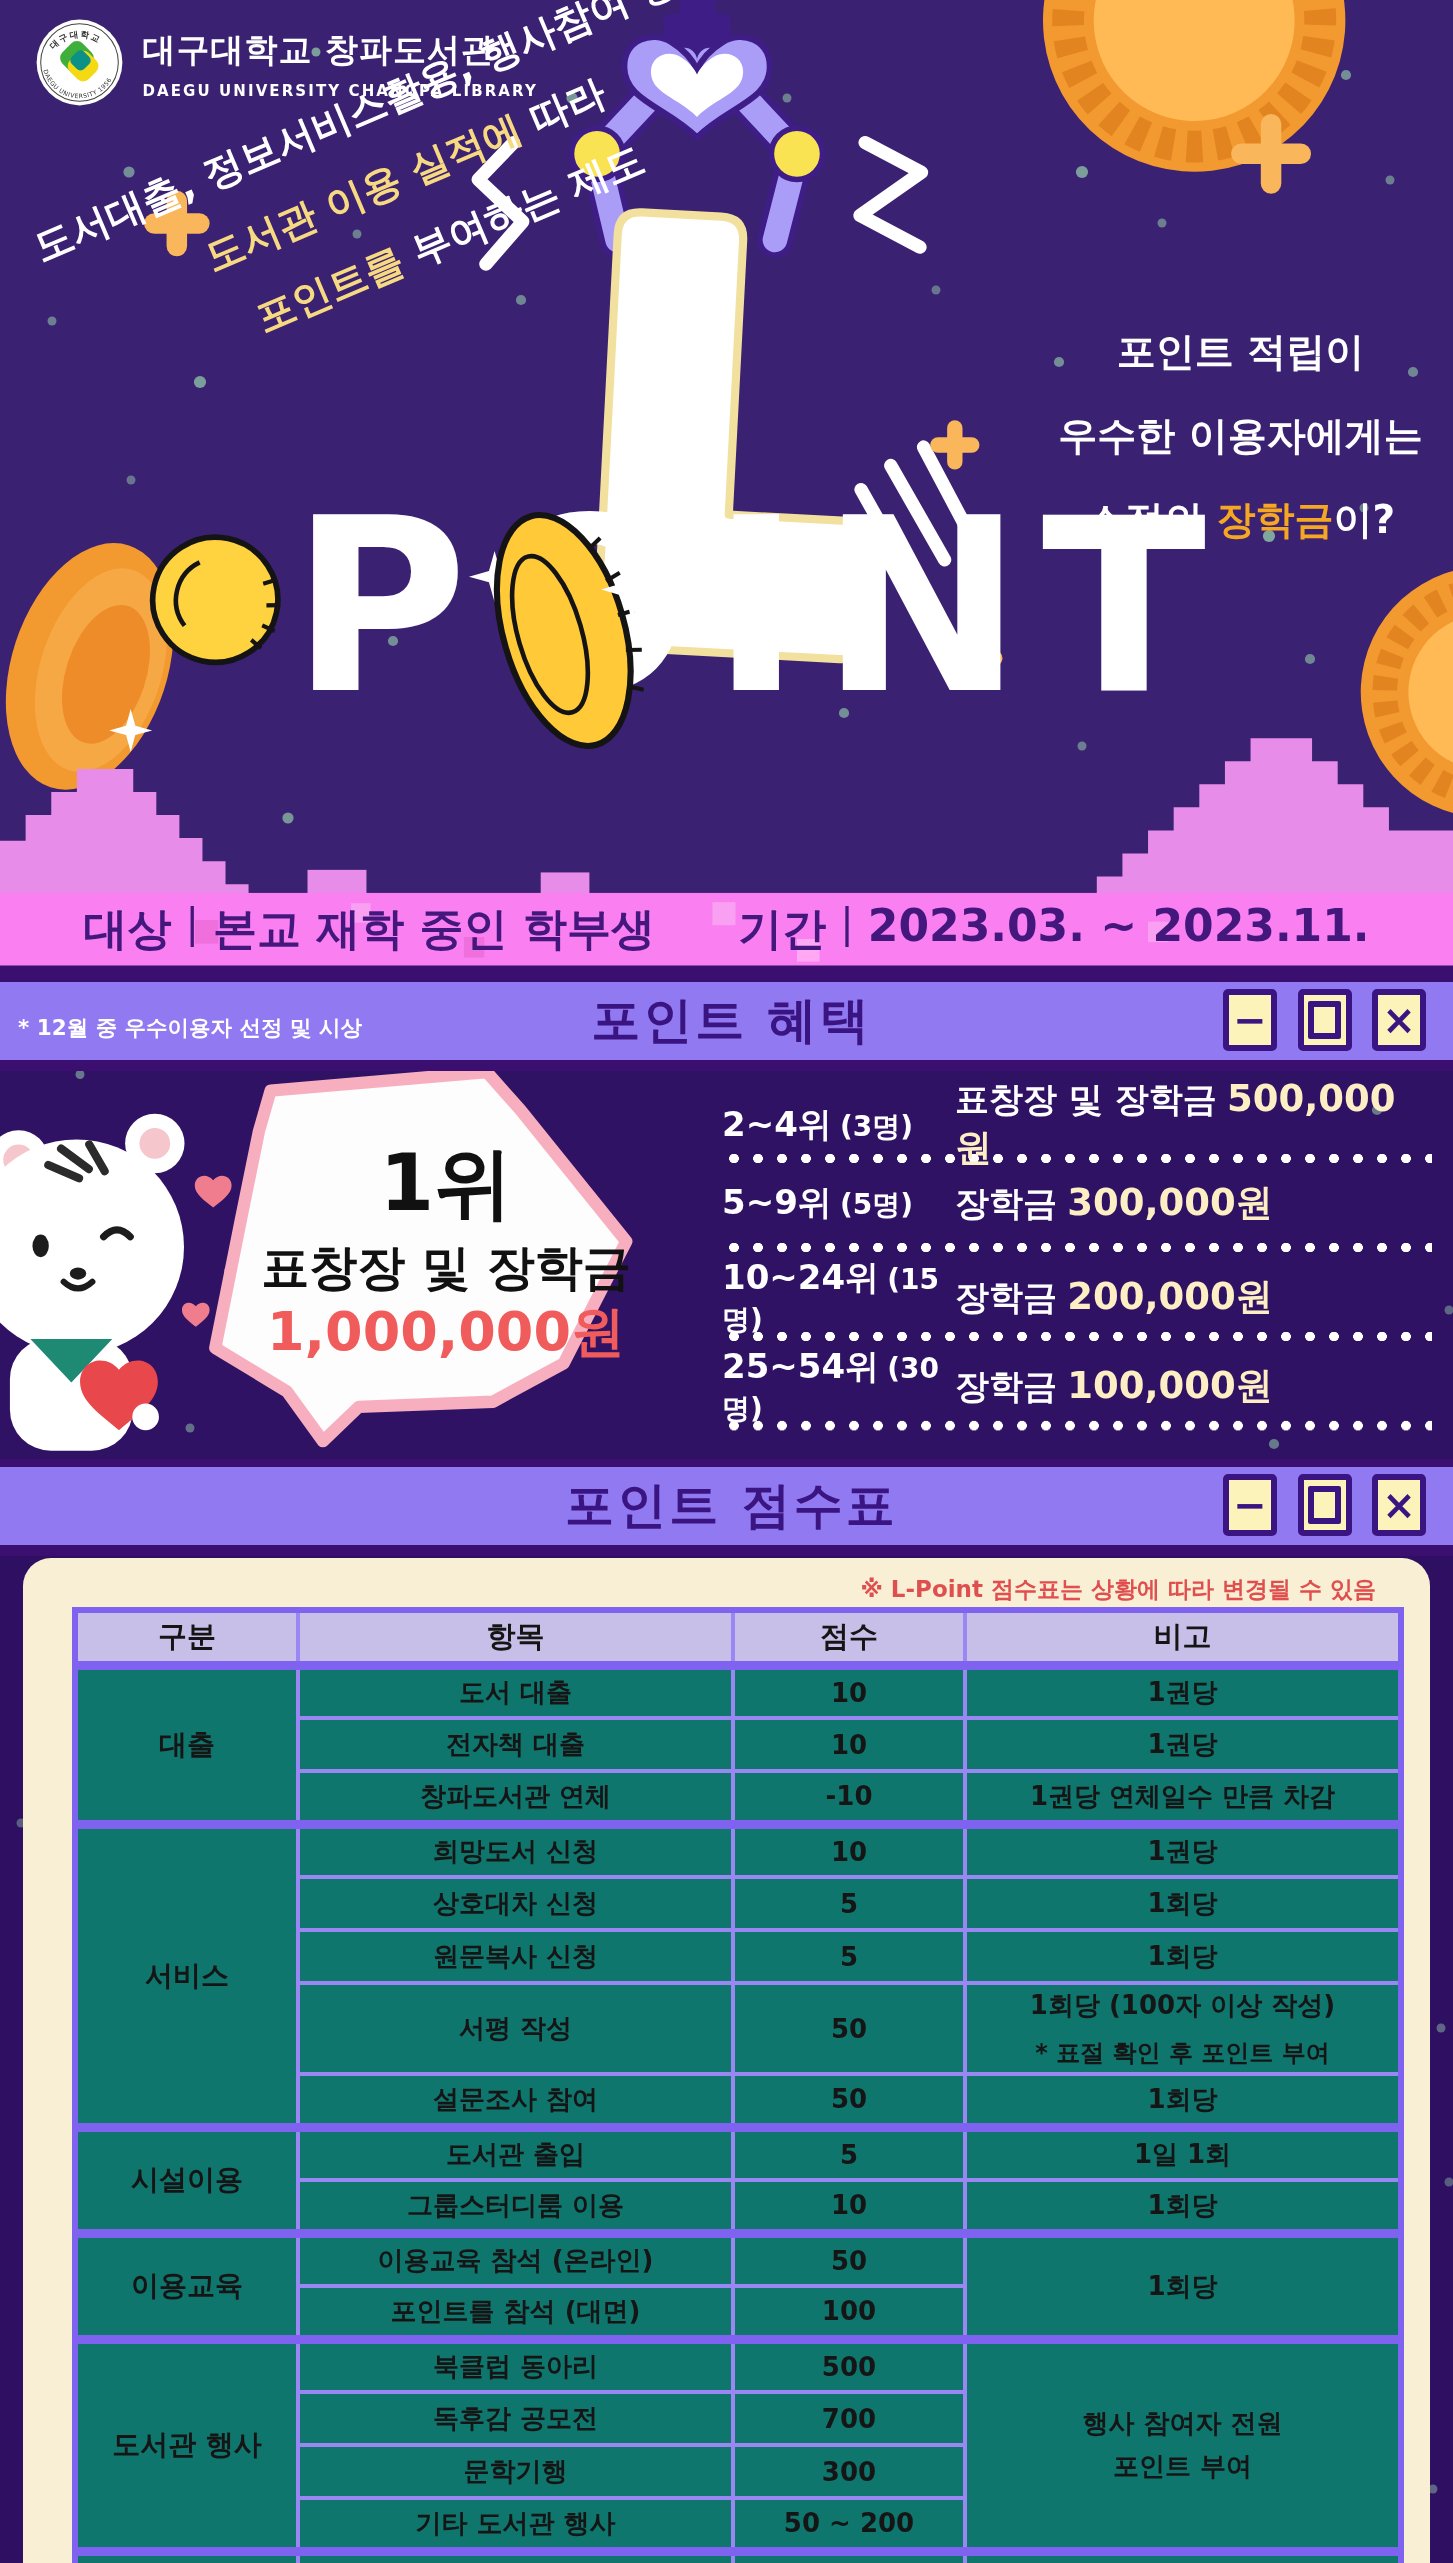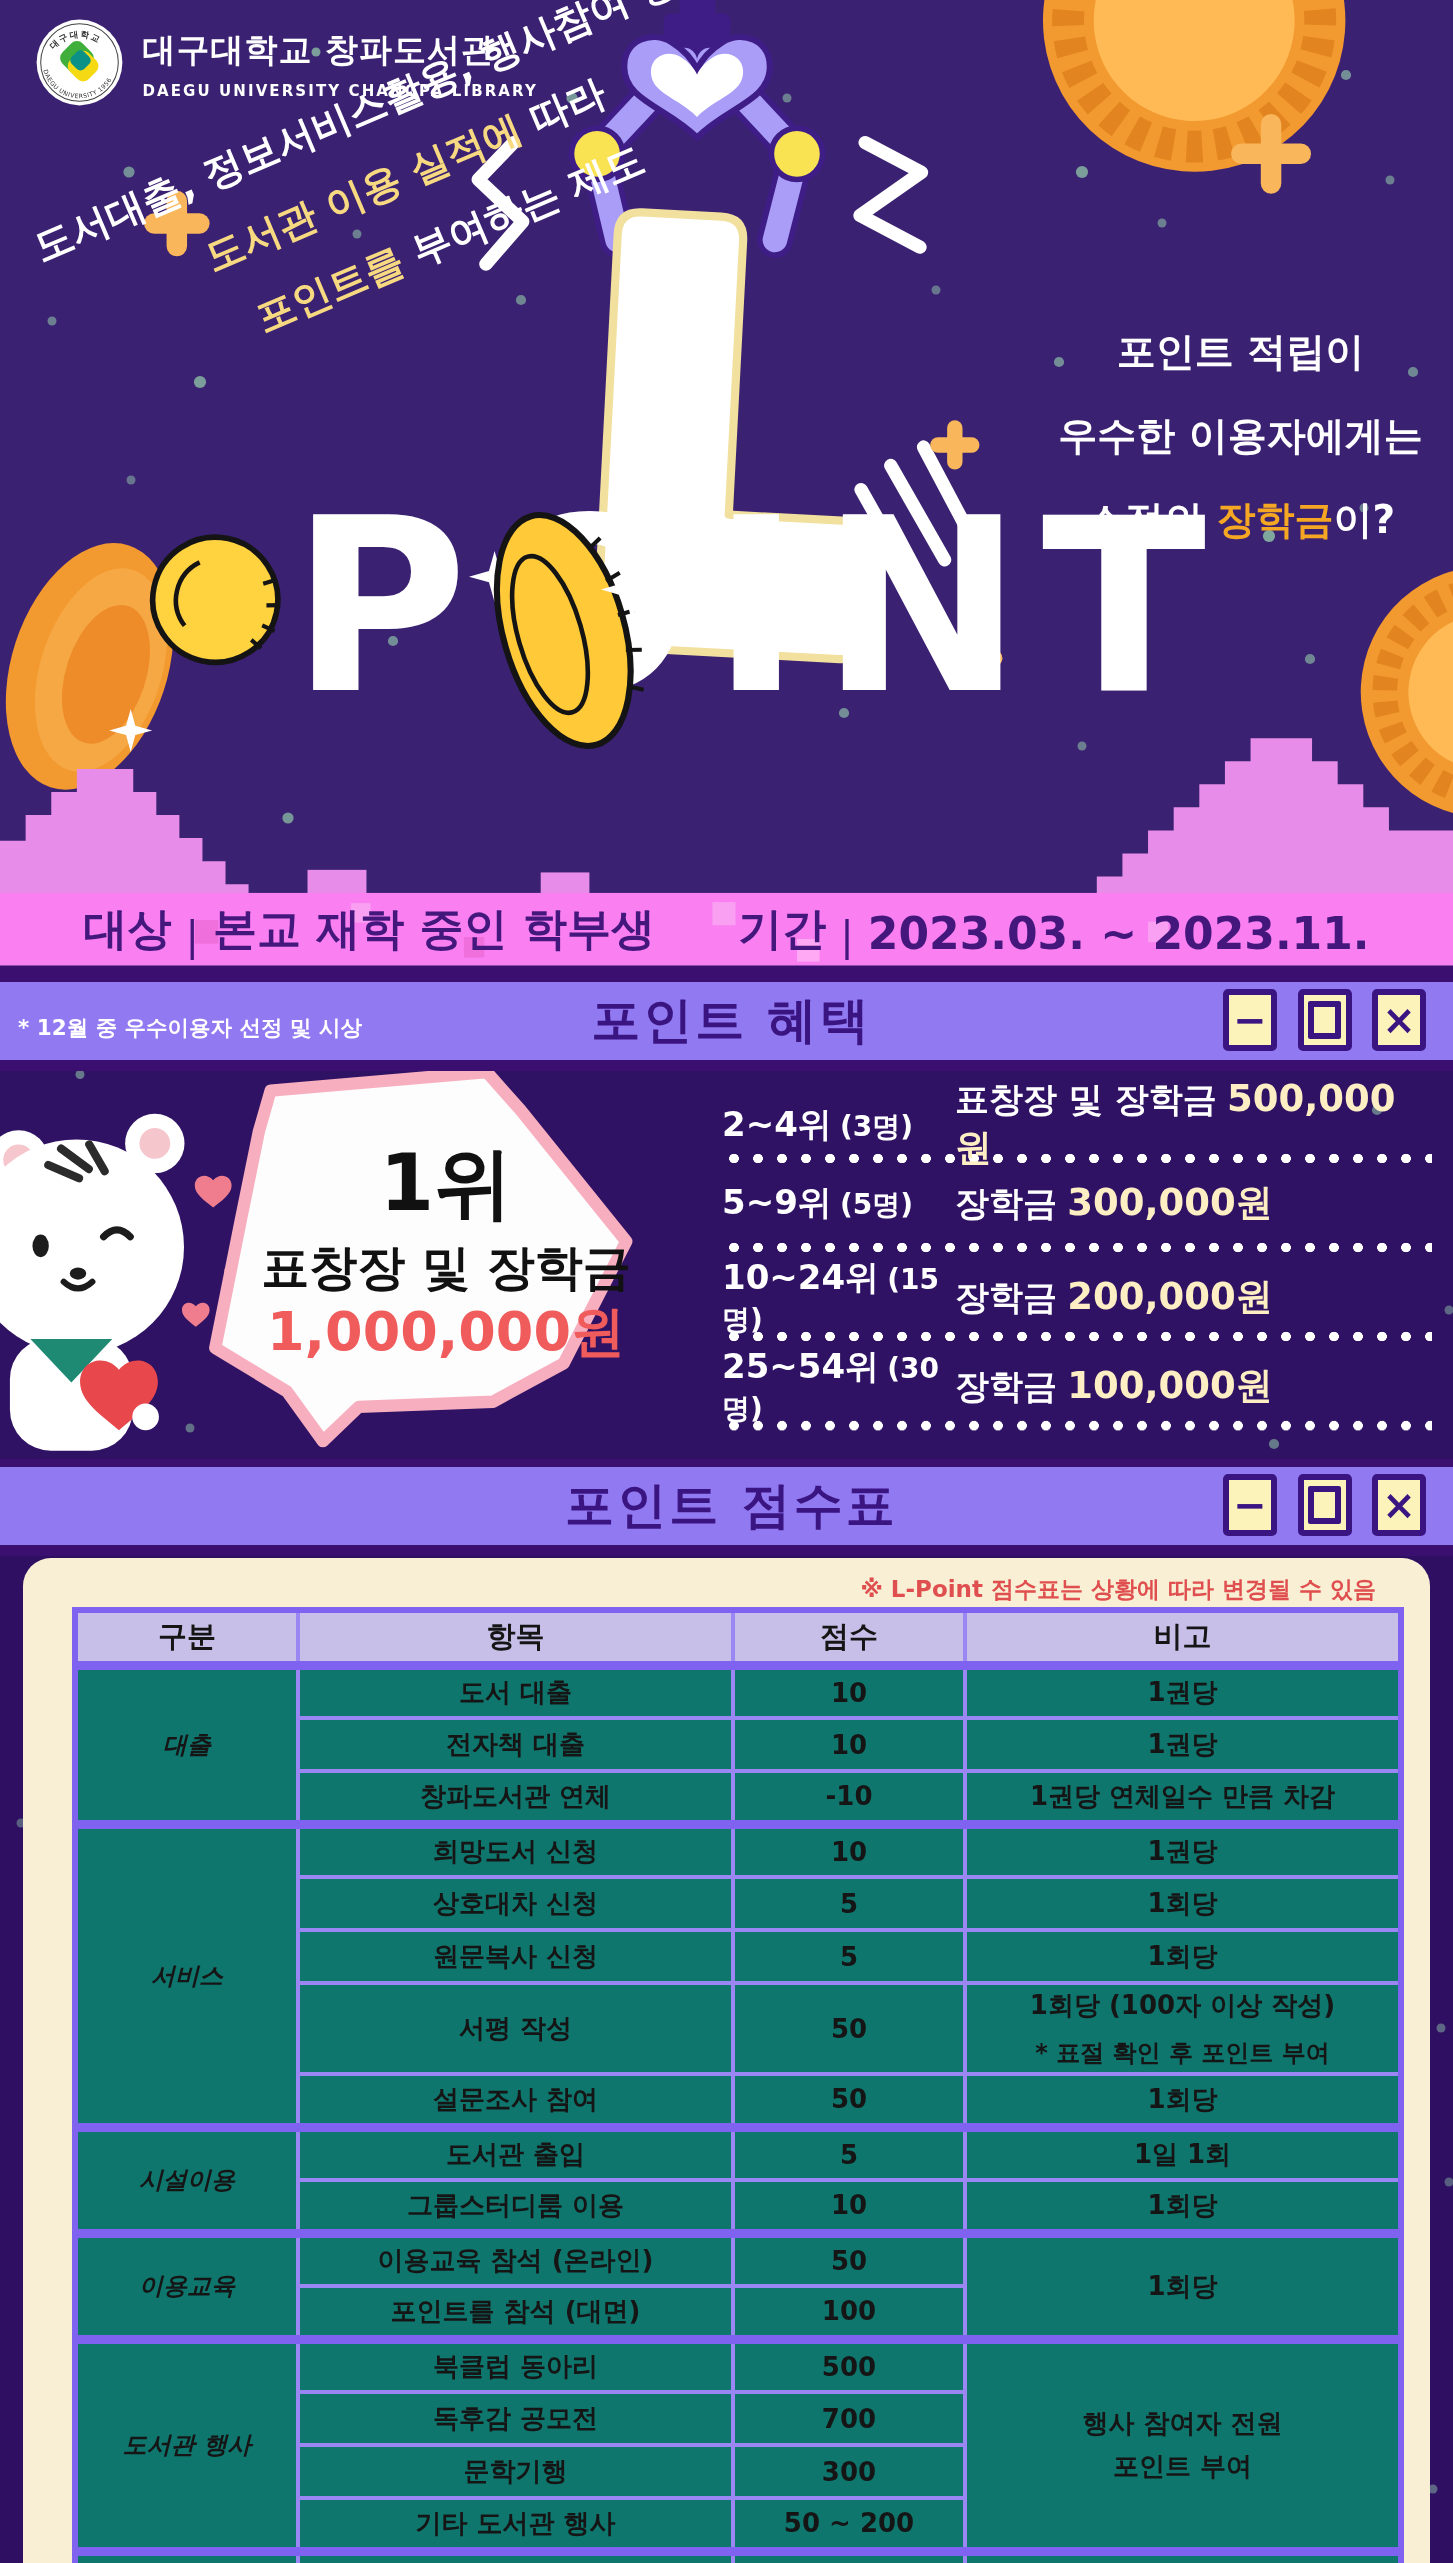--- a/index.html
+++ b/index.html
@@ -27,21 +27,21 @@
   .yel{color:#f7d981;}
   #slogan-right{position:absolute;left:1002px;top:332px;width:477px;z-index:4;text-align:center;color:#fff;font-weight:700;font-size:39px;line-height:1.0;}
   #slogan-right .ln{margin-bottom:45px;white-space:nowrap;}
   .orange{color:#f5a623;}
 
   
   #word-point{position:absolute;left:291px;top:486px;z-index:2;font-size:241px;font-weight:800;color:#ffffff;letter-spacing:19.5px;line-height:1;white-space:nowrap;}
 
   
   #info-bar-text{position:absolute;left:0;top:893px;width:1453px;height:73px;z-index:4;display:flex;align-items:center;justify-content:space-evenly;color:#43177c;font-weight:700;font-size:44px;}
-  #info-bar-text .grp{display:flex;align-items:flex-end;gap:14px;white-space:nowrap;}
+  #info-bar-text .grp{display:flex;align-items:flex-start;gap:14px;white-space:nowrap;}
   #info-bar-text .bar{font-weight:400;font-size:40px;}
 
   
   .band{position:absolute;left:0;width:1453px;height:78px;background:#9179f2;border-top:8.2px solid #3a0f70;border-bottom:11.3px solid #3a0f70;z-index:5;}
   .band .title{position:absolute;left:0;right:0;top:50%;transform:translateY(-50%);text-align:center;font-size:49px;font-weight:700;letter-spacing:3.1px;color:#3a1480;margin-left:10px;}
   .band .subnote{position:absolute;left:18px;bottom:18px;font-size:21.5px;font-weight:700;color:#ffffff;}
   .controls{position:absolute;right:27px;top:7.2px;display:flex;gap:20.5px;}
   .wbtn{width:54px;height:62px;background:#fcf3ba;border:6.7px solid #3a1480;border-radius:5.1px;display:flex;align-items:center;justify-content:center;box-sizing:border-box;}
   .wbtn .glyph{font-size:40px;font-weight:700;color:#3a1480;line-height:1;}
   .wbtn .sq{width:21.5px;height:26px;border:6.7px solid #3a1480;border-radius:2.1px;}
@@ -64,21 +64,21 @@
   
   #card{position:absolute;left:23px;top:1558px;width:1407px;height:1251px;background:#f8efd4;border-radius:28px;z-index:2;}
   #tbl-note{position:absolute;right:54px;top:16.4px;font-size:23px;font-weight:700;color:#e04f4f;}
   table.st{position:absolute;left:49px;top:49px;width:1325px;border-collapse:collapse;table-layout:fixed;border:6.2px solid #7f63f0;}
   table.st td{border:4.1px solid #9b87f4;text-align:center;vertical-align:middle;font-size:26px;font-weight:700;color:#151515;padding:0;background:#0f766e;}
   table.st thead td{background:#c7bfe8;font-size:29px;border-bottom:9.2px solid #7f63f0;}
   table.st tr{height:53px;}
   table.st thead tr{height:55px;}
   table.st tr.tall{height:91px;}
   table.st tr.gs>td{border-top:9.2px solid #7f63f0;}
-  table.st td.gcell{font-size:24px;font-style:italic;}
+  table.st td.gcell{font-size:28px;}
   table.st .n2{font-size:24px;margin-top:14px;}
 </style>
 </head>
 <body>
 
 <div id="poster">
 
   <div id="hero">
 
     <div class="dotfield" style="left:0;top:0;box-shadow:

